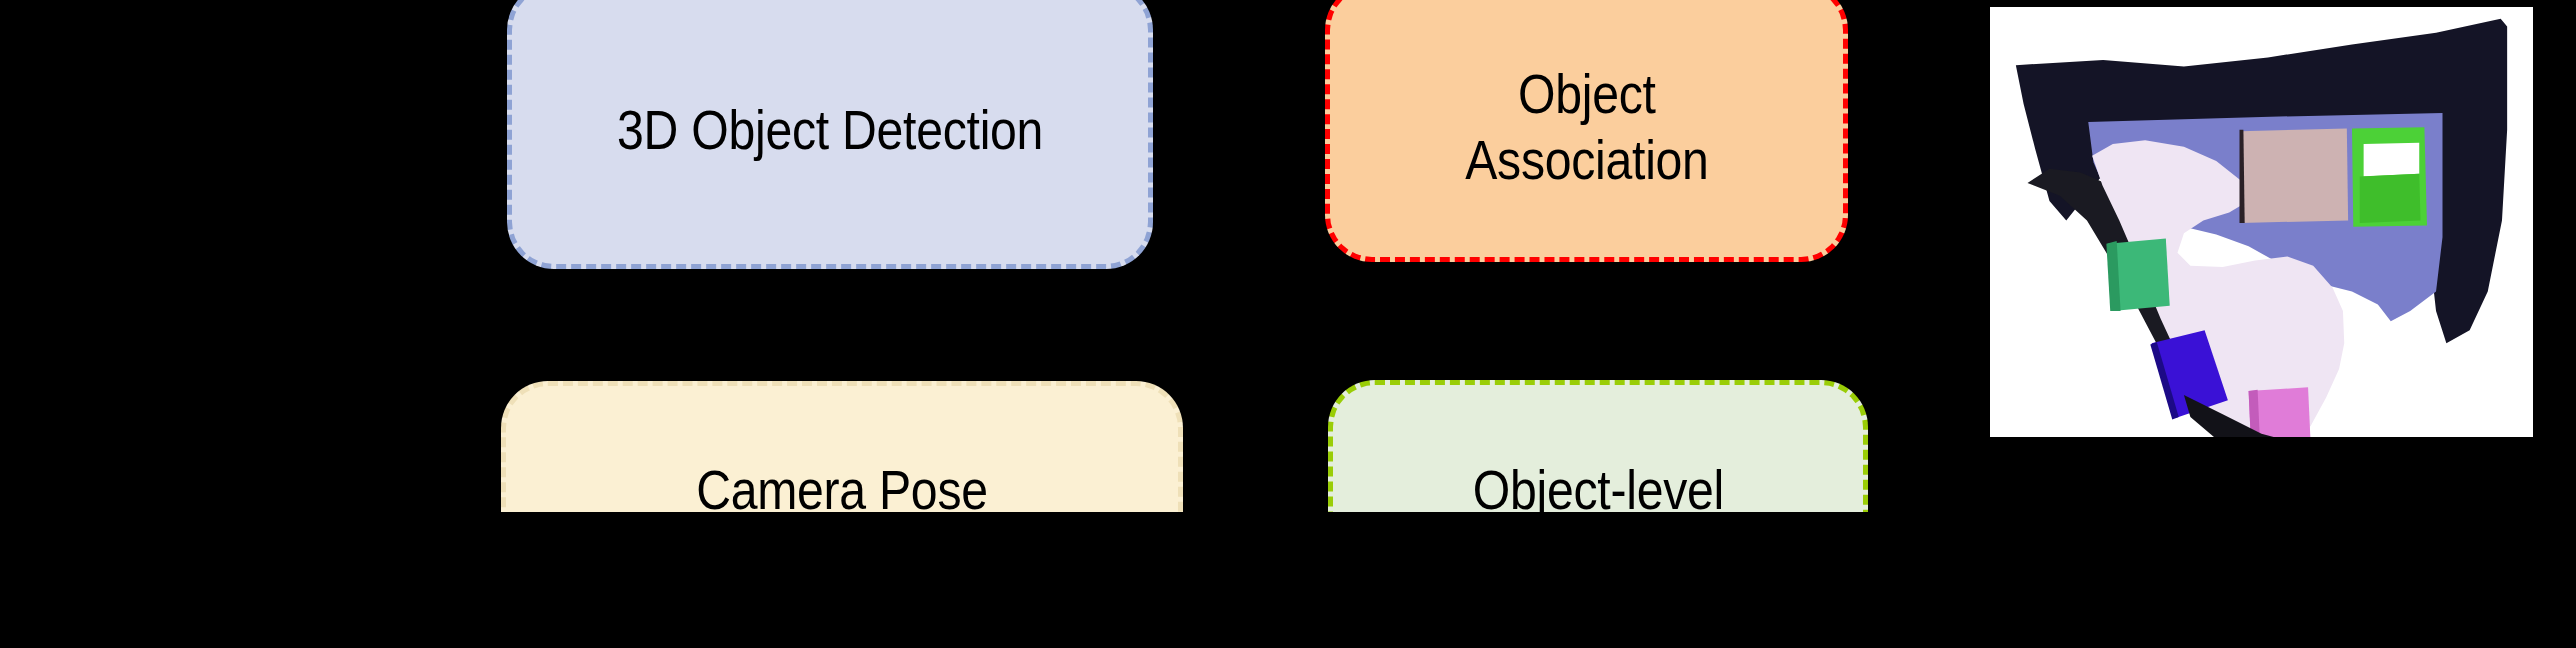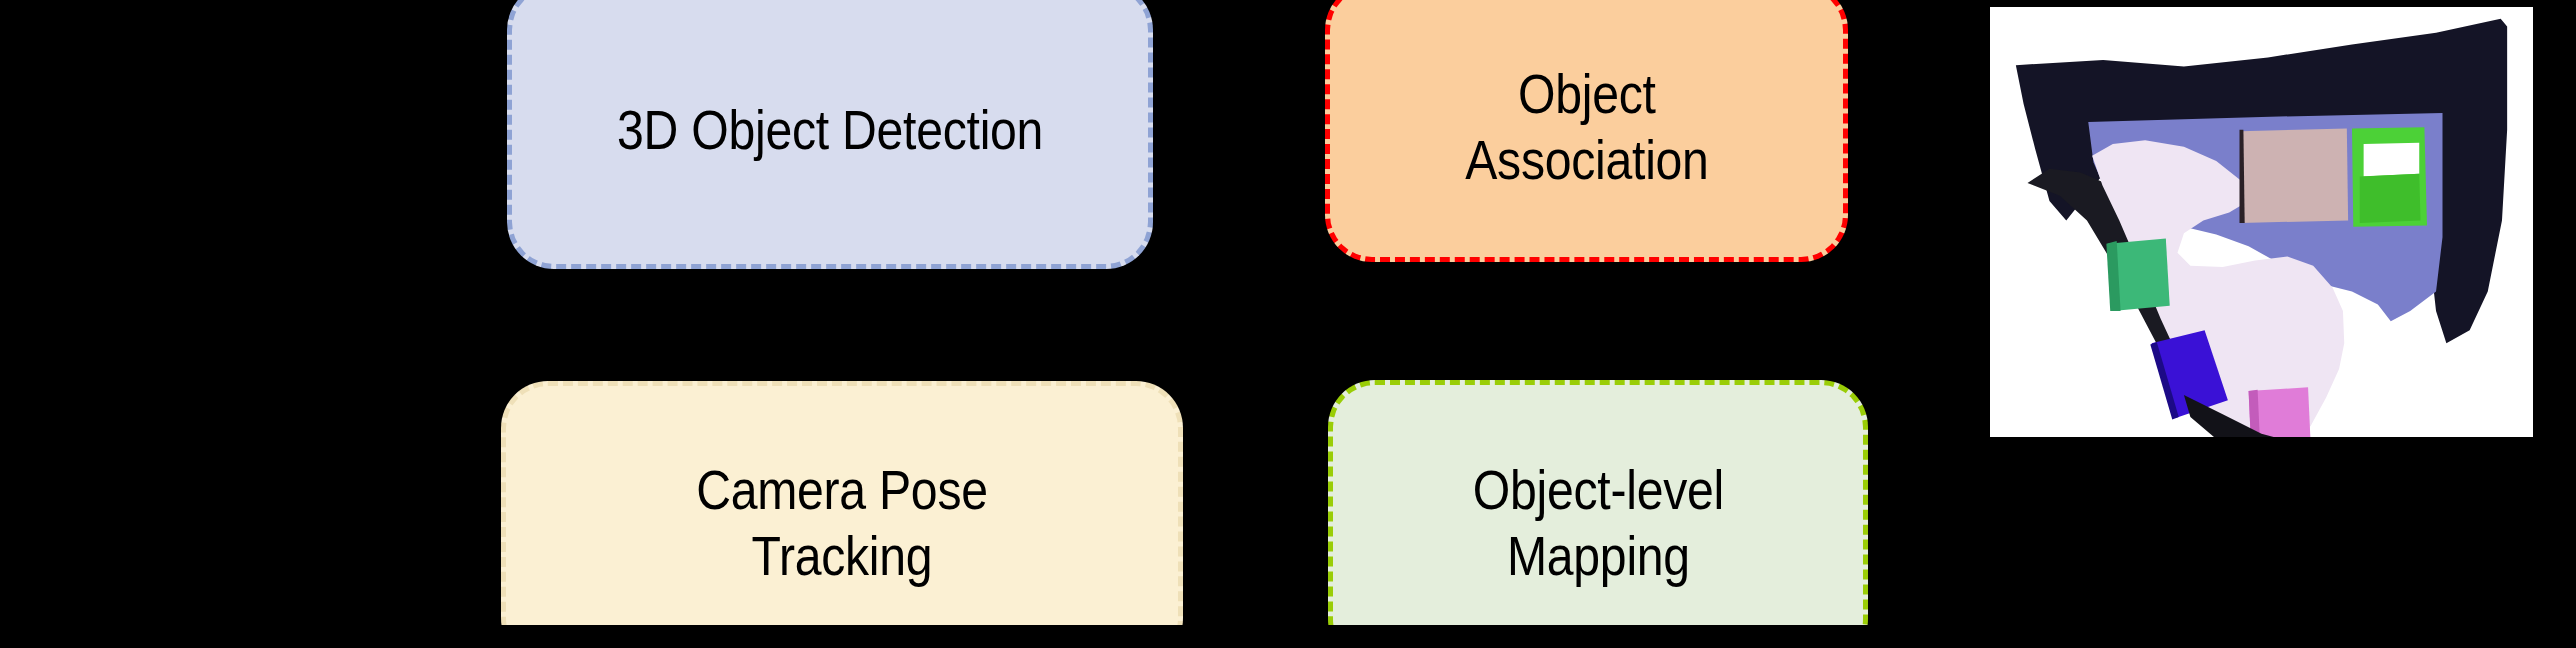--- a/index.html
+++ b/index.html
@@ -6,21 +6,21 @@
     margin: 0;
     padding: 0;
     background: #000000;
   }
   body {
     font-family: "Liberation Sans", "DejaVu Sans", sans-serif;
   }
   #stage {
     position: relative;
     width: 2576px;
-    height: 625px;
+    height: 512px;
     background: #000000;
     overflow: hidden;
   }
 
   
   .node {
     position: absolute;
     box-sizing: border-box;
     display: flex;
     align-items: center;

